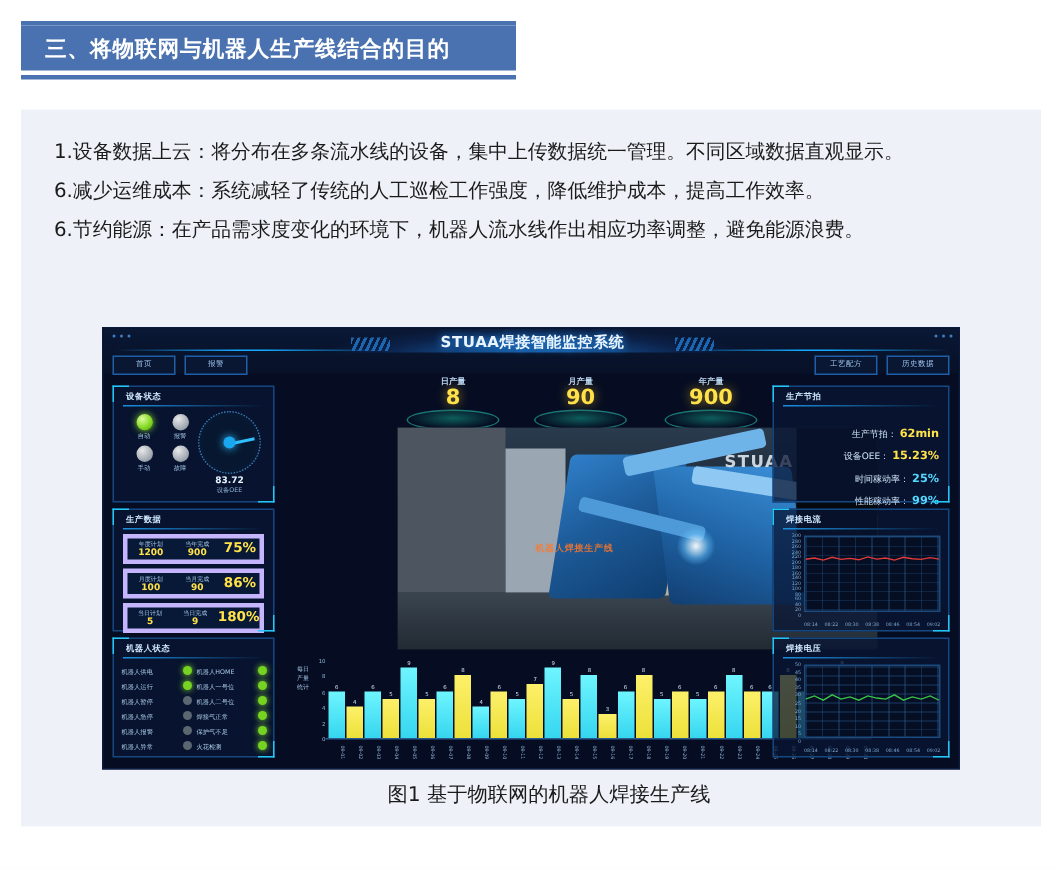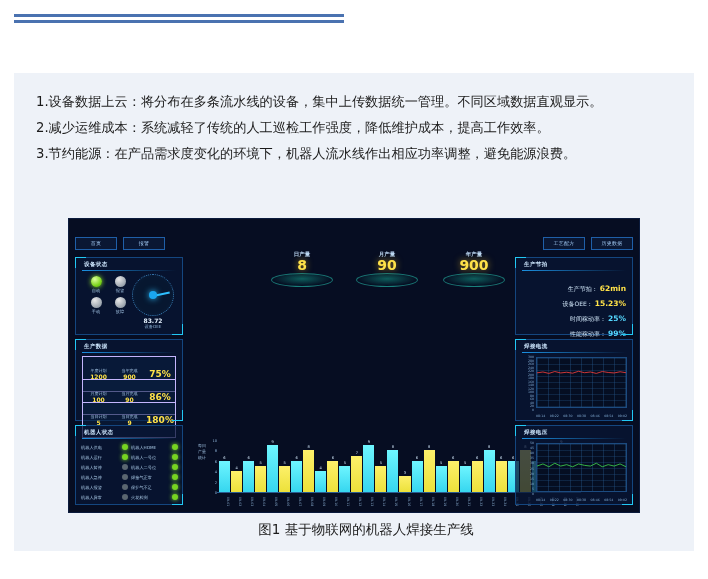--- a/index.html
+++ b/index.html
@@ -130,22 +130,22 @@
     position: absolute; left: 50%; top: 50%; width: 8px; height: 8px;
     margin: -4px 0 0 -4px; border-radius: 50%; background: #1aa6f0;
     box-shadow: 0 0 6px #2fc0ff;
   }
   .gauge-val { color: #e6f3ff; font-size: 6px; margin-top: 1px; font-weight: bold; }
   .gauge-cap { color: #8fb4d8; font-size: 4.2px; }
 
   
   #p-prod { left: 6px; top: 120px; width: 108px; height: 82px; }
   .prod-row {
-    position: absolute; left: 6px; right: 6px; height: 36px;
-    border: 1px solid #c4b5fd; background: rgba(10,30,64,.6);
+    position: absolute; left: 6px; right: 6px; height: 20px;
+    border: 3px solid #c4b5fd; background: rgba(10,30,64,.6);
     display: flex; align-items: center;
   }
   .prod-row.r1 { top: 16px; } .prod-row.r2 { top: 39px; } .prod-row.r3 { top: 62px; }
   .prod-cell { width: 31px; text-align: center; }
   .prod-cell .k { display: block; color: #a7c8e8; font-size: 4px; }
   .prod-cell .v { display: block; color: #ffe249; font-size: 6px; font-weight: bold; }
   .prod-pct { flex: 1; text-align: center; color: #ffe249; font-size: 9px; font-weight: bold; }
 
   
   #p-robot { left: 6px; top: 206px; width: 108px; height: 80px; }
@@ -240,33 +240,54 @@
     font-family: "DejaVu Sans", "Liberation Sans", sans-serif;
   }
 </style>
 </head>
 <body>
 
 <div class="page">
 
   <div class="heading-wrap">
     <div class="heading-rule"></div>
+    <div class="heading-bar">
+      <span>三、将物联网与机器人生产线结合的目的</span>
+    </div>
     <div class="heading-rule bottom"></div>
   </div>
 
   <div class="body-panel">
     <div class="para-list">
       <p class="para">1.设备数据上云：将分布在多条流水线的设备，集中上传数据统一管理。不同区域数据直观显示。</p>
-      <p class="para">2.减少运维成本：系统减轻了传统的人工巡检工作强度，降低维护成本，提高工作效率。</p>
-      <p class="para">3.节约能源：在产品需求度变化的环境下，机器人流水线作出相应功率调整，避免能源浪费。</p>
+      <p class="para">6.减少运维成本：系统减轻了传统的人工巡检工作强度，降低维护成本，提高工作效率。</p>
+      <p class="para">6.节约能源：在产品需求度变化的环境下，机器人流水线作出相应功率调整，避免能源浪费。</p>
     </div>
   </div>
 
   <div class="dash">
 
+    <div class="dash-header">
+      <div class="hdr-glow"></div>
+      <div class="hdr-line l"></div>
+      <div class="hdr-line r"></div>
+      <div class="hdr-deco a"></div>
+      <div class="hdr-deco b"></div>
+      <div class="hdr-dots l">
+          <i></i>
+          <i></i>
+          <i></i>
+        </div>
+      <div class="hdr-dots r">
+          <i></i>
+          <i></i>
+          <i></i>
+        </div>
+      <div class="dash-title">STUAA焊接智能监控系统</div>
+    </div>
 
     <div class="navbtn n1">首页</div>
     <div class="navbtn n2">报警</div>
     <div class="navbtn n3">工艺配方</div>
     <div class="navbtn n4">历史数据</div>
 
     <div class="panel" id="p-device">
       <div class="panel-title">设备状态</div>
       <div class="panel-underline"></div>
       <div class="lamp-grid">
@@ -398,20 +419,37 @@
       <div class="kt">月产量</div>
       <div class="kv">90</div>
       <div class="kpi-ring"></div>
     </div>
     <div class="kpi k3">
       <div class="kt">年产量</div>
       <div class="kv">900</div>
       <div class="kpi-ring"></div>
     </div>
 
+    <div class="video">
+      <div class="v-sky"></div>
+      <div class="v-floor"></div>
+      <div class="v-wall"></div>
+      <div class="v-wall2"></div>
+      <div class="v-part"></div>
+      <div class="v-rail"></div>
+      <div class="v-robot-a"></div>
+      <div class="v-robot-b"></div>
+      <div class="v-arm1"></div>
+      <div class="v-arm2"></div>
+      <div class="v-arm3"></div>
+      <div class="v-spark"></div>
+      <div class="v-box"></div>
+      <div class="v-logo">STUAA</div>
+      <div class="v-watermark">机器人焊接生产线</div>
+    </div>
 
     <div class="barchart">
       <div class="bc-ylab">每日产量统计</div>
       <div class="bc-axis" id="bc-axis">
           <span style="top: -2px;">10</span>
           <span style="top: 8.4px;">8</span>
           <span style="top: 18.8px;">6</span>
           <span style="top: 29.2px;">4</span>
           <span style="top: 39.6px;">2</span>
           <span style="top: 50px;">0</span>

